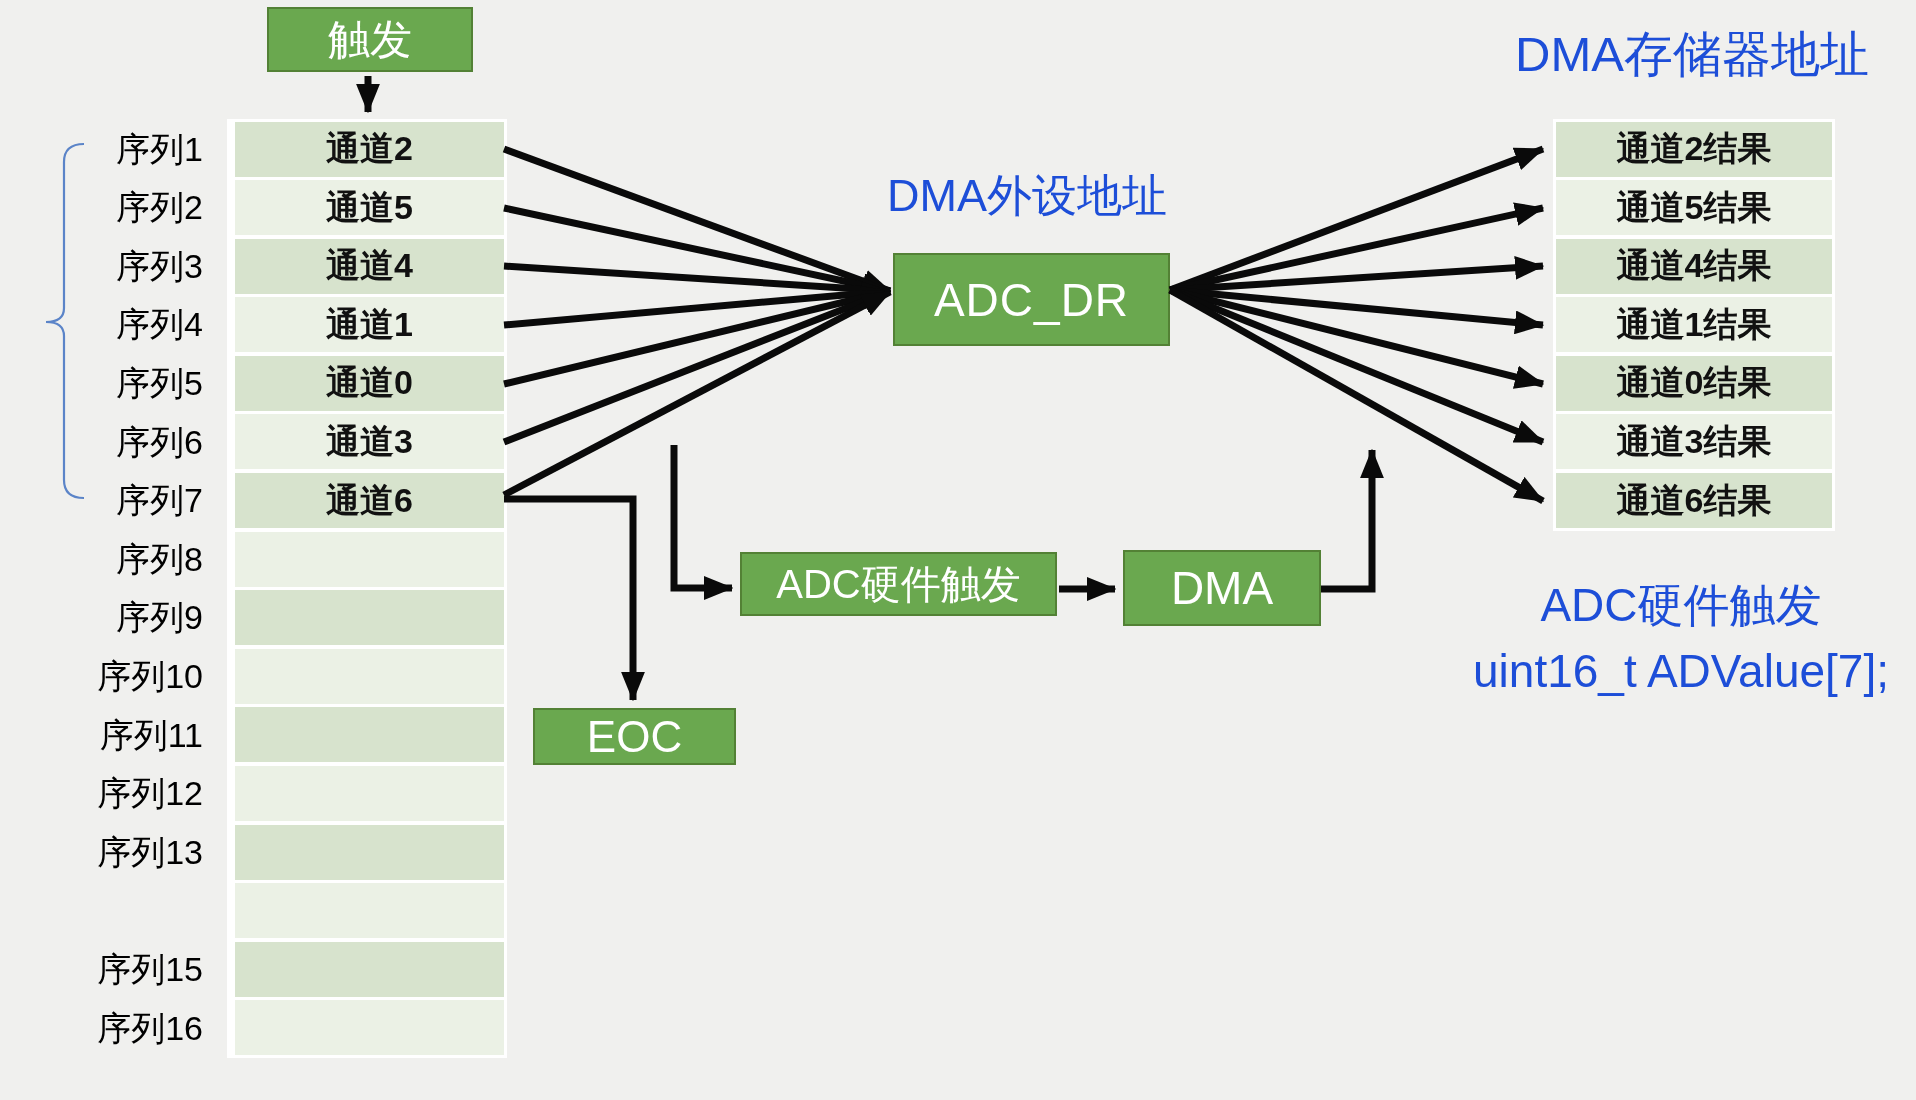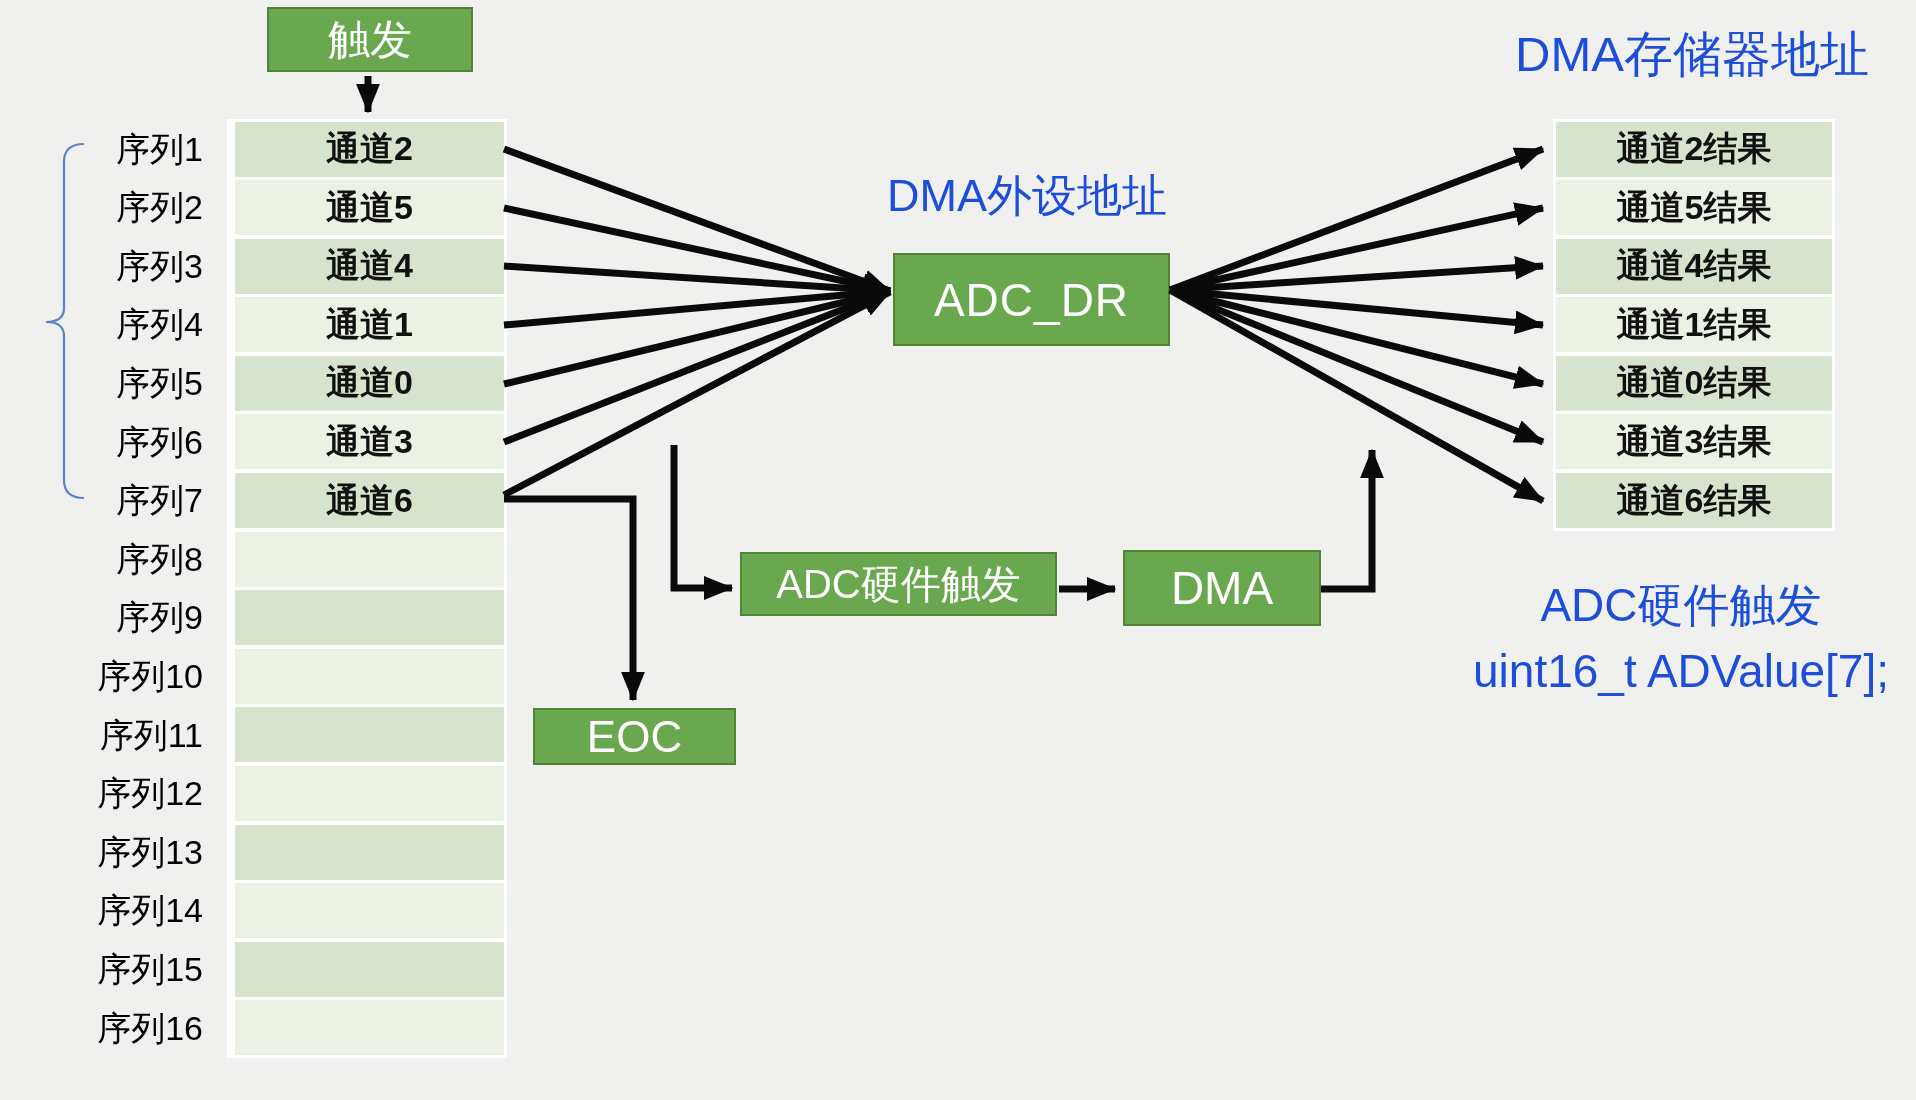--- a/index.html
+++ b/index.html
@@ -70,21 +70,20 @@
   <div class="seqlabel" style="left:33px;top:297.3px;">序列4</div>
   <div class="seqlabel" style="left:33px;top:355.9px;">序列5</div>
   <div class="seqlabel" style="left:33px;top:414.5px;">序列6</div>
   <div class="seqlabel" style="left:33px;top:473.1px;">序列7</div>
   <div class="seqlabel" style="left:33px;top:531.7px;">序列8</div>
   <div class="seqlabel" style="left:33px;top:590.3px;">序列9</div>
   <div class="seqlabel" style="left:33px;top:648.9px;">序列10</div>
   <div class="seqlabel" style="left:33px;top:707.5px;">序列11</div>
   <div class="seqlabel" style="left:33px;top:766.1px;">序列12</div>
   <div class="seqlabel" style="left:33px;top:824.7px;">序列13</div>
-  <div class="seqlabel" style="left:33px;top:883.3px;">序列14</div>
   <div class="seqlabel" style="left:33px;top:941.9px;">序列15</div>
   <div class="seqlabel" style="left:33px;top:1000.5px;">序列16</div>
 
   <div class="vtable" style="left:227px;top:118.5px;width:280px;padding-left:8px;">
     <div class="vrow dark">通道2</div>
     <div class="vrow light">通道5</div>
     <div class="vrow dark">通道4</div>
     <div class="vrow light">通道1</div>
     <div class="vrow dark">通道0</div>
     <div class="vrow light">通道3</div>

